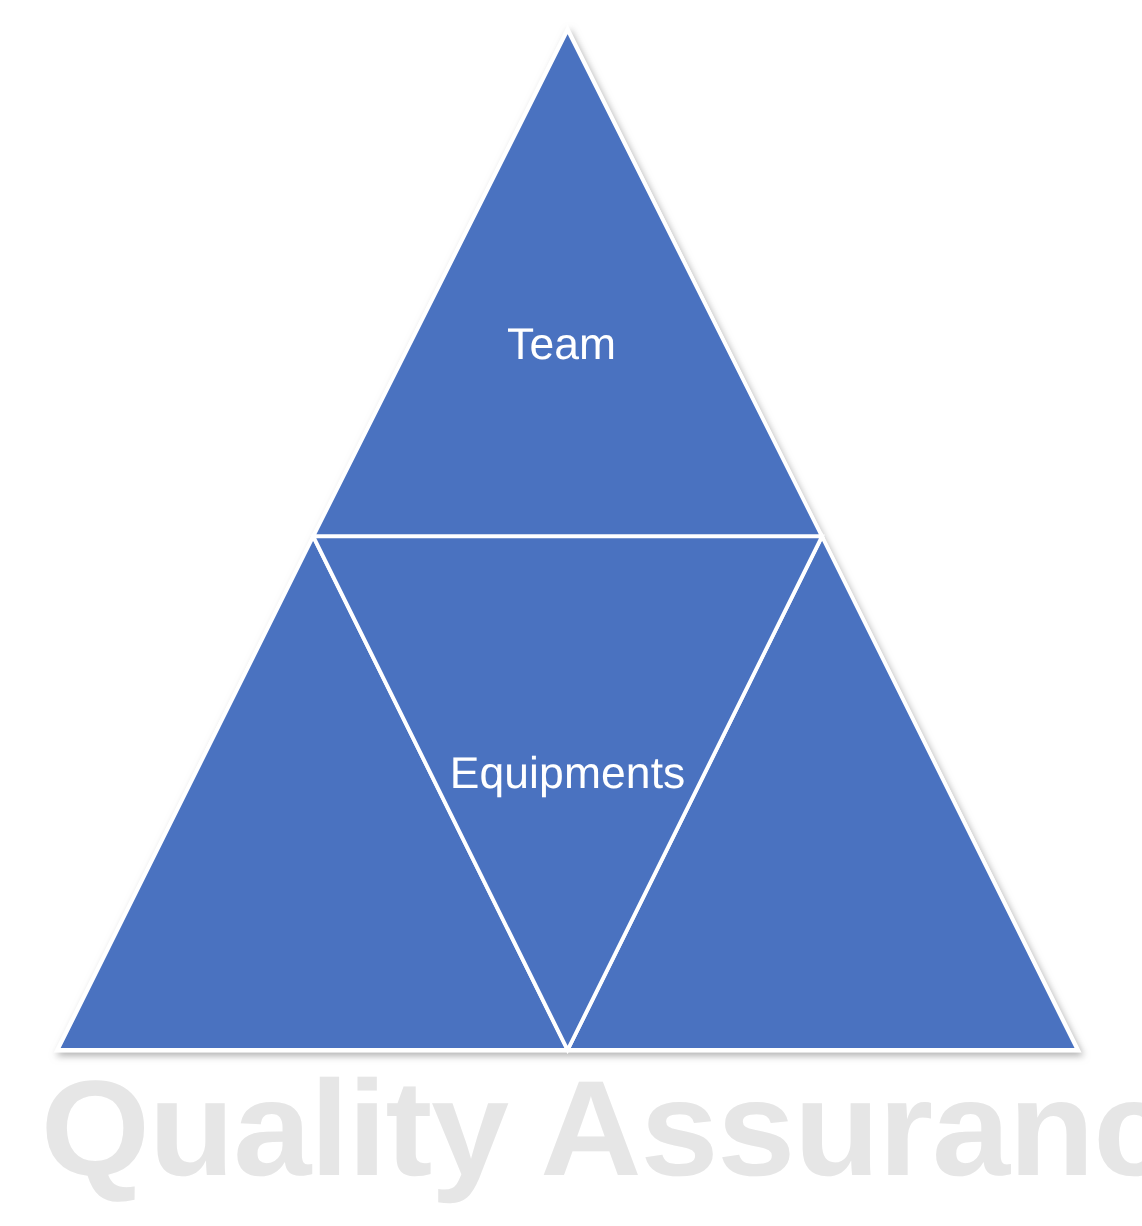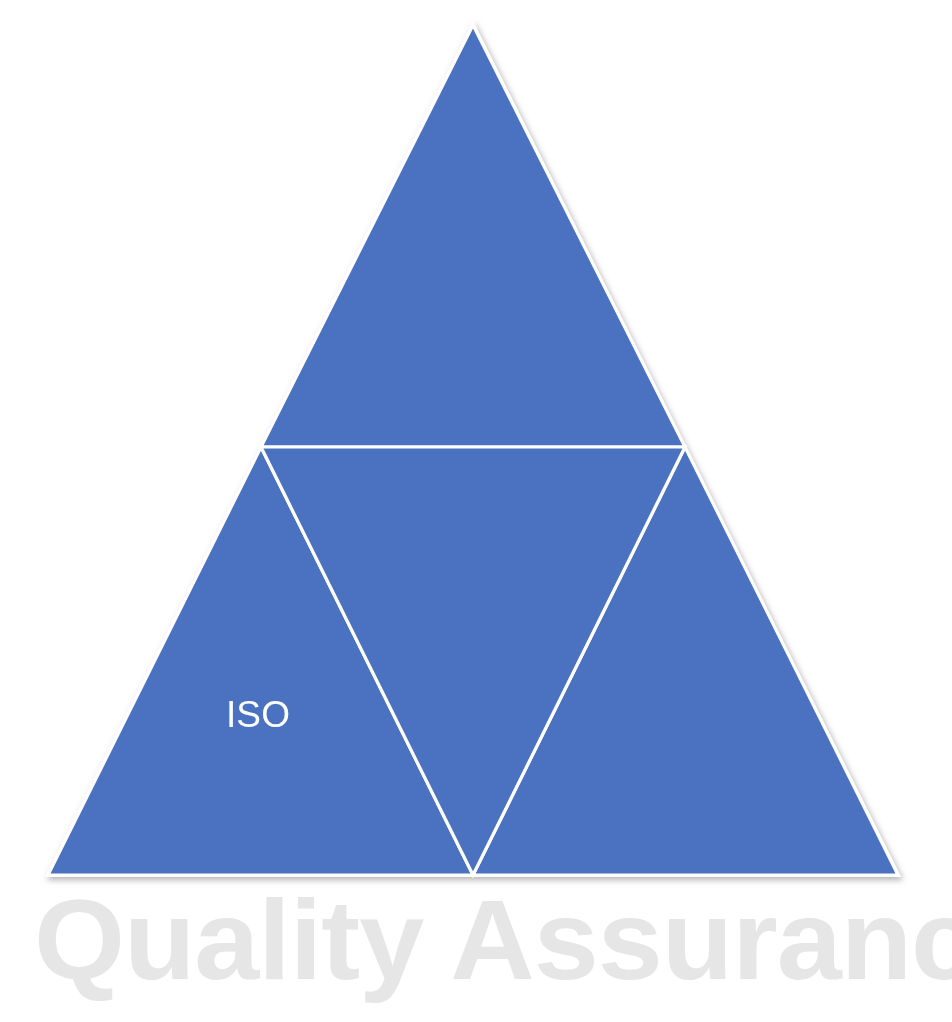--- a/index.html
+++ b/index.html
@@ -97,20 +97,21 @@
 
     <polygon points="473,25 685,447 261,447" fill="#4a72c0" stroke="#ffffff" stroke-width="3.2"></polygon>
 
     <polygon points="261,447 473,875 48,875" fill="#4a72c0" stroke="#ffffff" stroke-width="3.2"></polygon>
 
     <polygon points="685,447 898,875 473,875" fill="#4a72c0" stroke="#ffffff" stroke-width="3.2"></polygon>
 
     <polygon points="261,447 685,447 473,875" fill="#4a72c0" stroke="#ffffff" stroke-width="3.2"></polygon>
   </svg>
 
+  <div class="seg-label" id="label-team">Team</div>
 
+  <div class="seg-label" id="label-equipments">Equipments</div>
 
-  <div class="seg-label" id="label-iso">ISO</div>
 
 
   <div id="caption">Quality Assurance</div>
 
 </div>
 
 </body></html>

